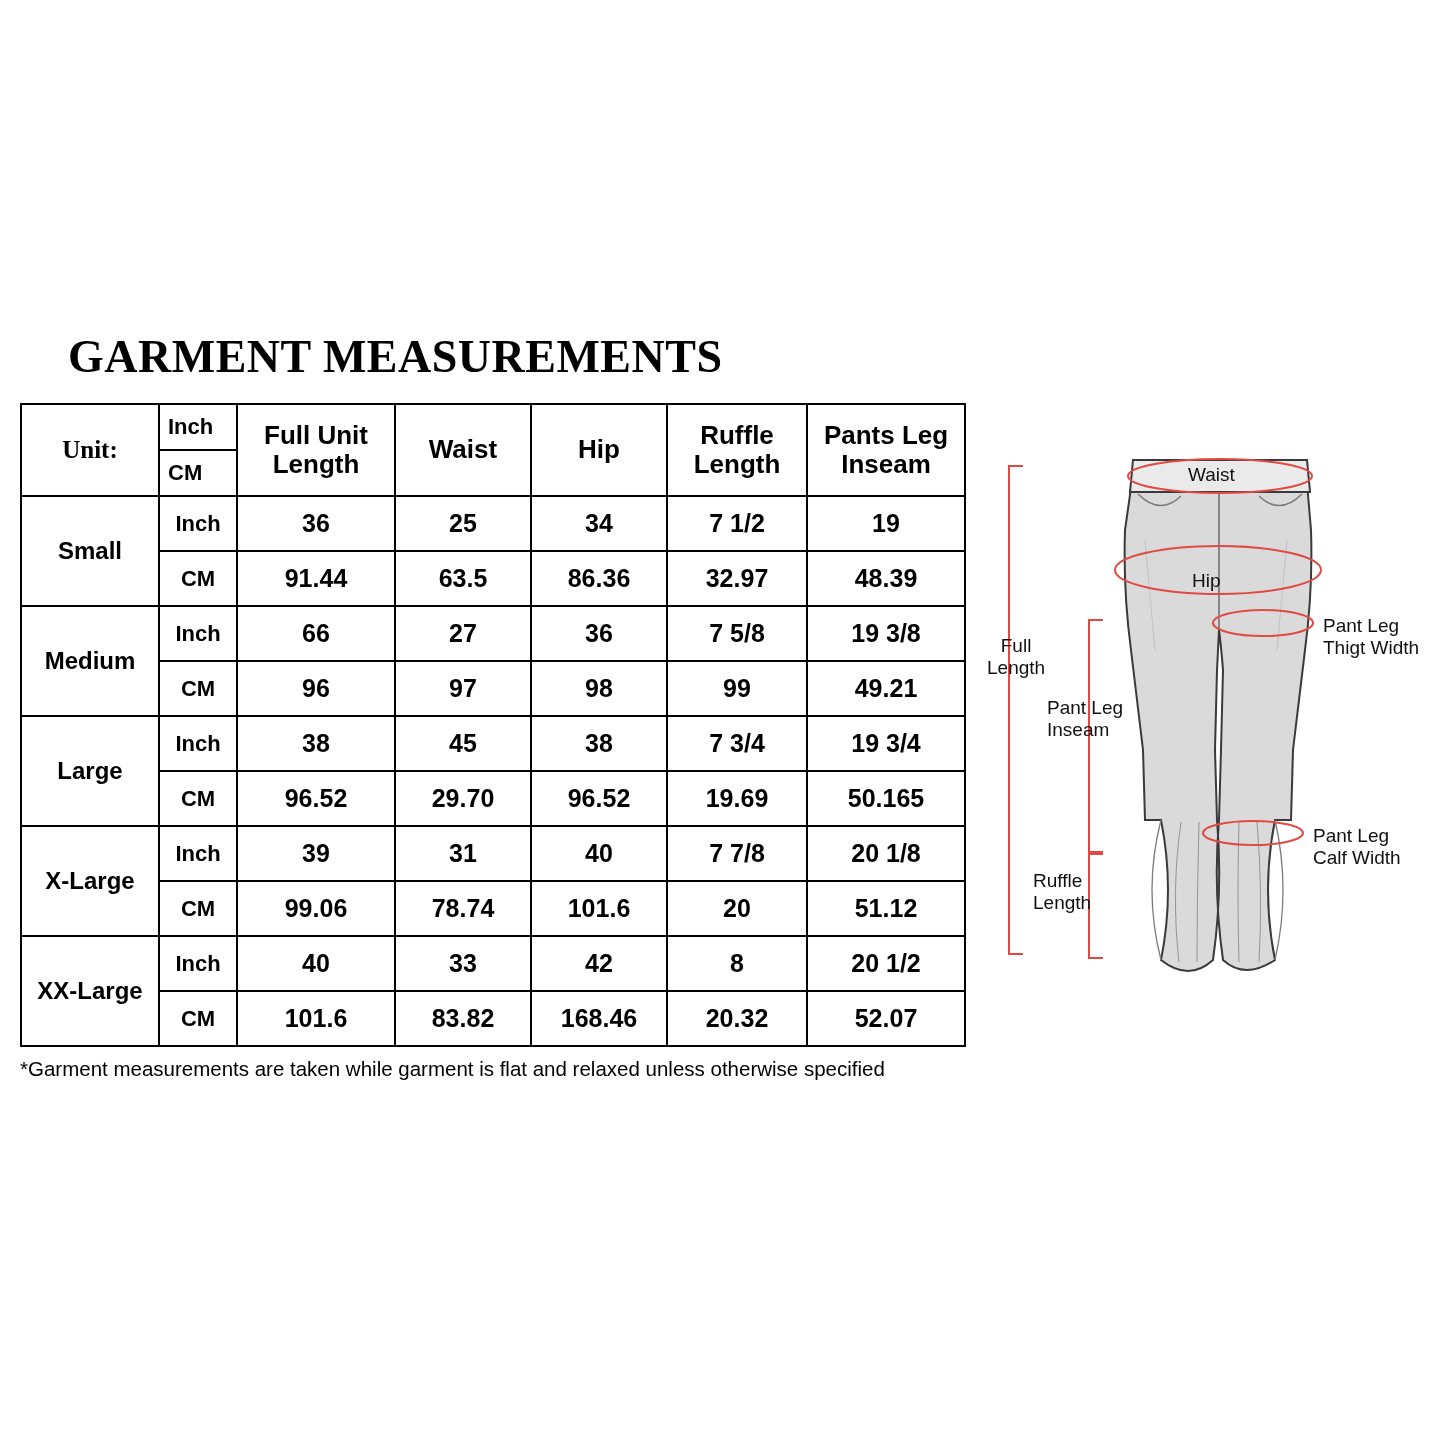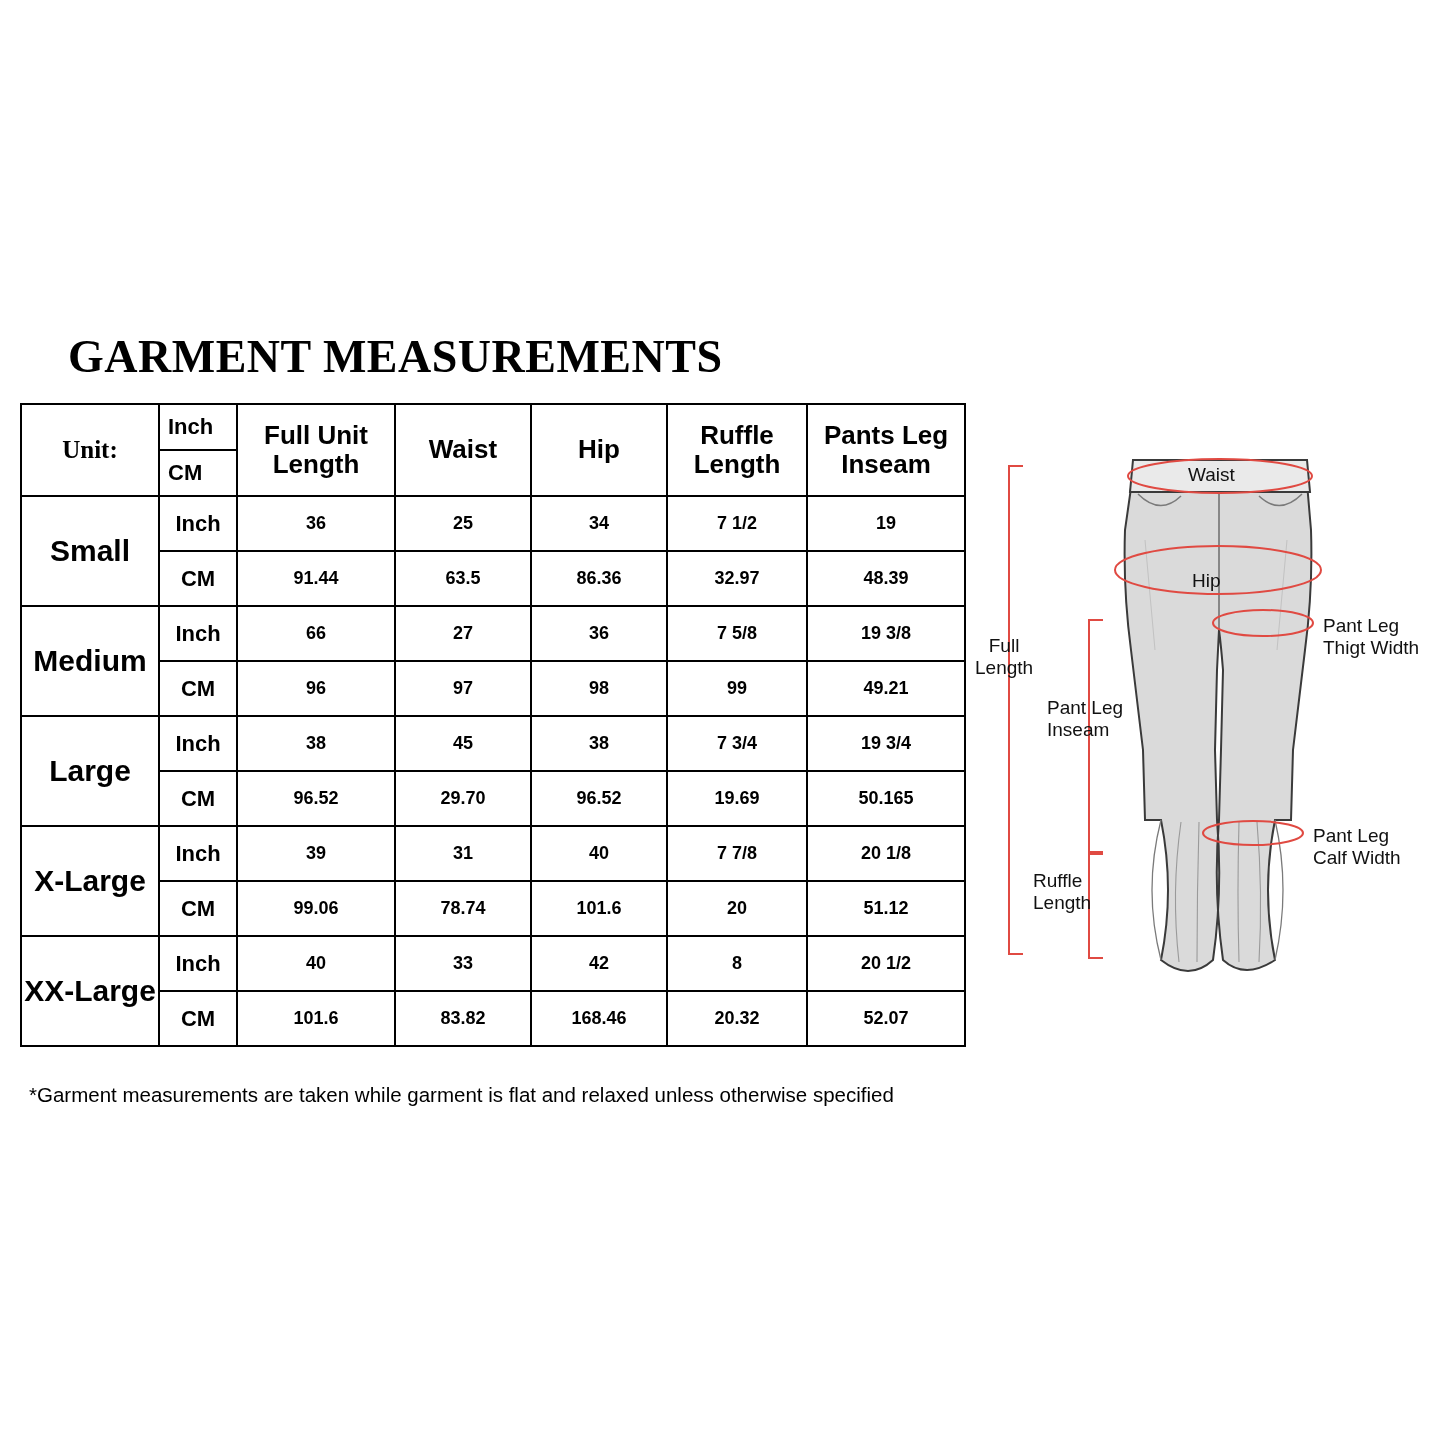--- a/index.html
+++ b/index.html
@@ -80,61 +80,60 @@
     line-height: 44px;
     font-weight: bold;
   }
   .hdr-unitstack .u1 { border-bottom: 2px solid #000; }
   .hdr-main {
     font-size: 26px;
     line-height: 1.12;
     height: 88px;
   }
   .size-name {
-    font-size: 30px;
+    font-size: 24px;
   }
   .unit-cell {
     font-size: 22px;
     height: 53px;
   }
   .val-cell {
-    font-size: 18px;
+    font-size: 25px;
     height: 53px;
   }
 
   
   .footnote {
     position: absolute;
-    left: 29px;
+    left: 20px;
     top: 1057px;
     font-size: 20.5px;
     color: #000;
     white-space: nowrap;
-    margin-top: 26px;
   }
 
   
   .illus {
     position: absolute;
     left: 975px;
     top: 420px;
     width: 460px;
     height: 600px;
   }
   .illus svg { display: block; }
   .illus-label {
     position: absolute;
     font-size: 19px;
     color: #111;
     line-height: 1.15;
     white-space: nowrap;
   }
   .lbl-waist { left: 213px; top: 44px; }
   .lbl-hip   { left: 217px; top: 150px; }
-  .lbl-full  { left: 0;  top: 215px; text-align: center; }
+  .lbl-full  { left: 12px;  top: 215px; text-align: center; }
   .lbl-inseam{ left: 72px; top: 277px; }
   .lbl-thigh { left: 348px; top: 195px; }
   .lbl-calf  { left: 338px; top: 405px; }
   .lbl-ruffle{ left: 58px; top: 450px; }
 </style>
 </head>
 <body>
 
 <div id="root">
 

